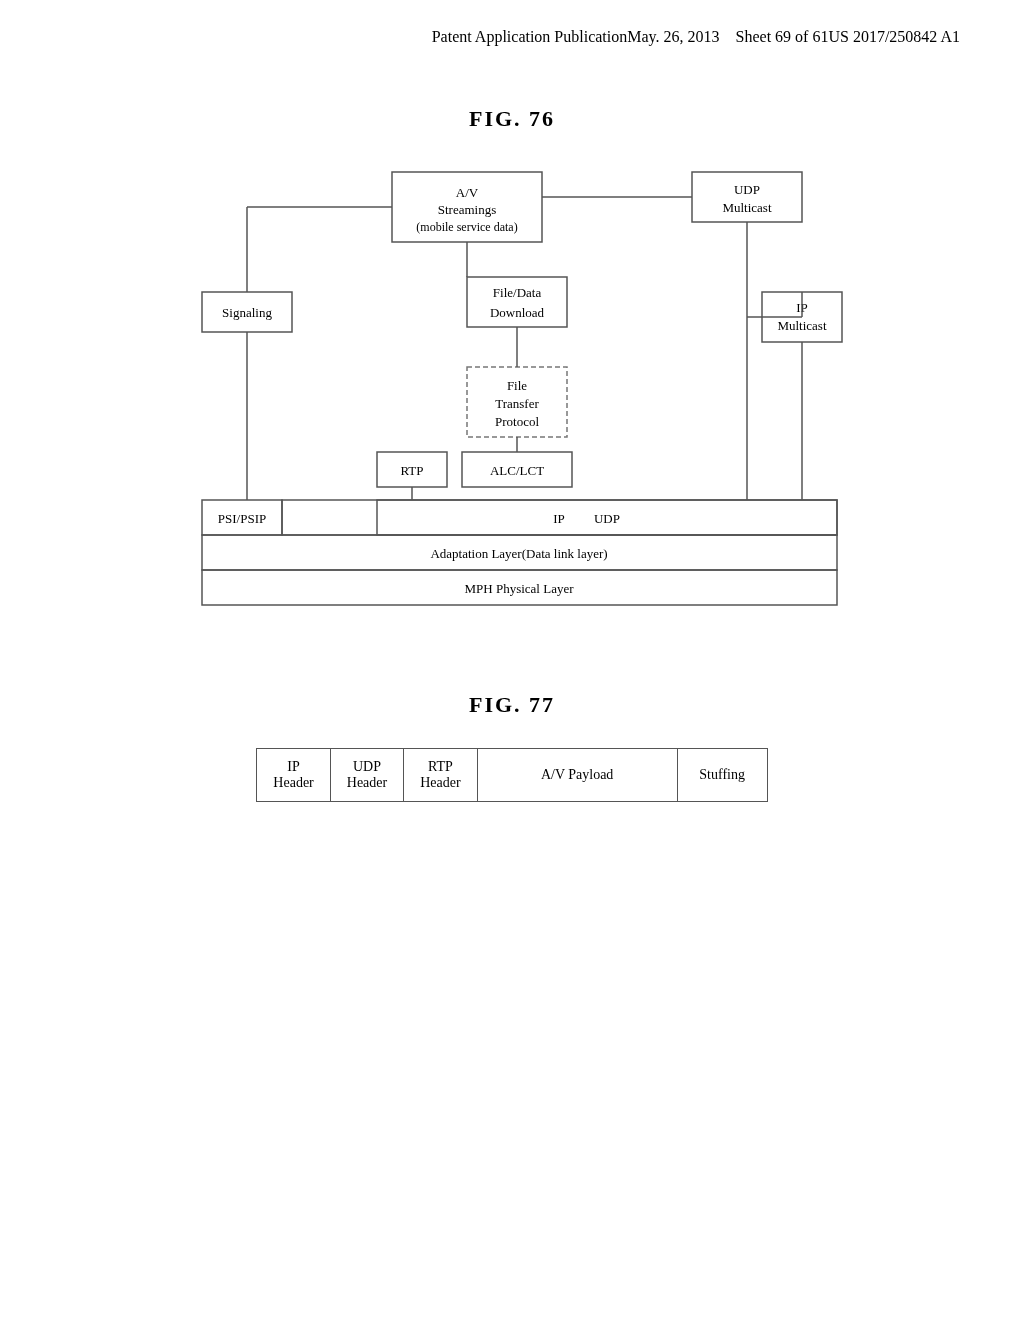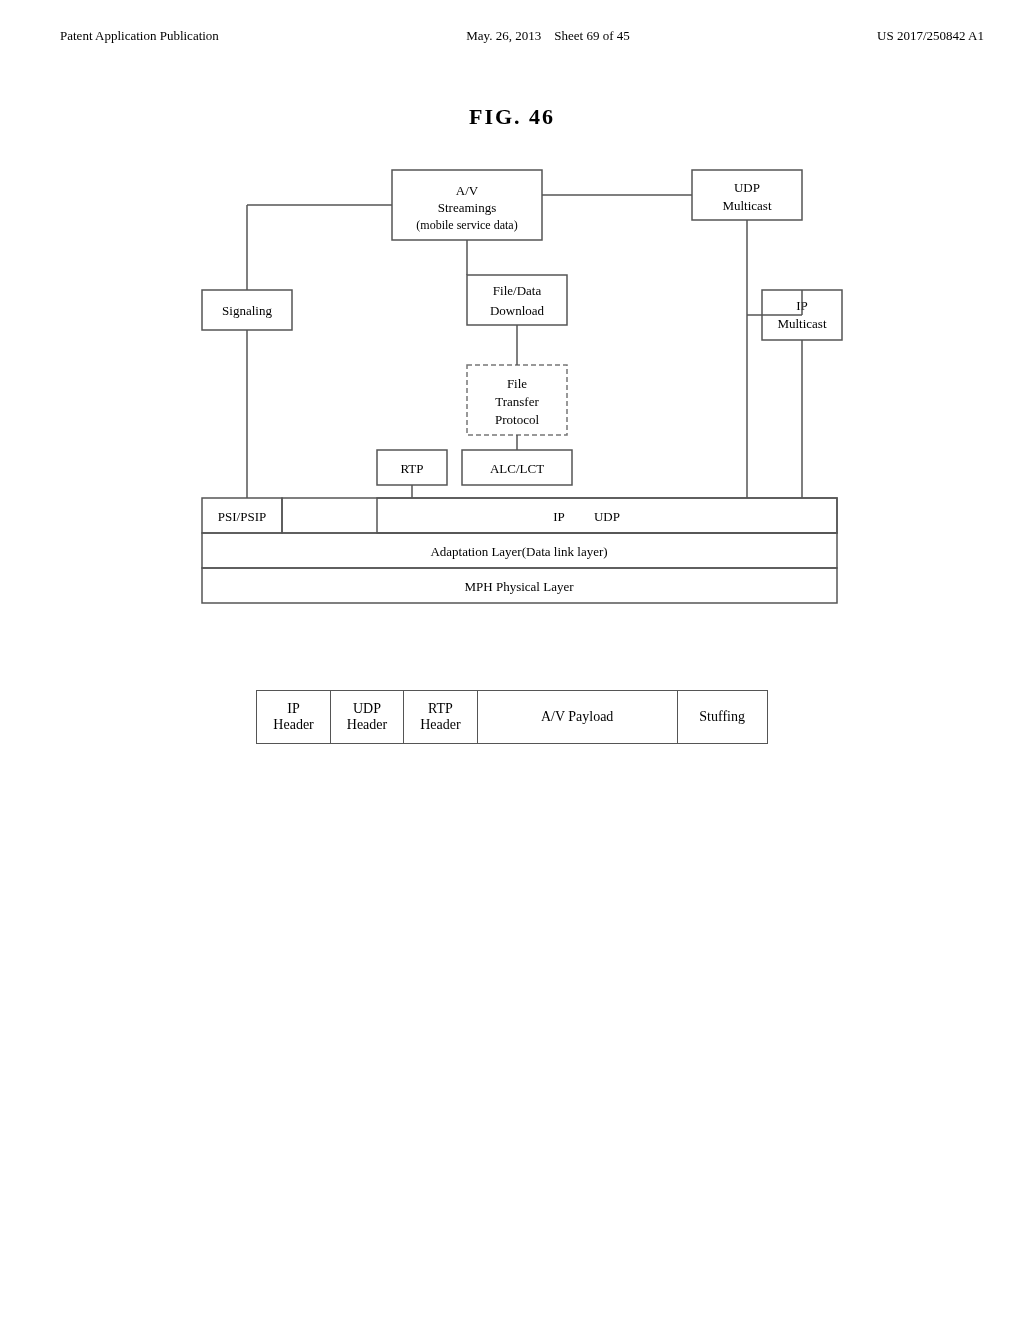--- a/index.html
+++ b/index.html
@@ -8,24 +8,24 @@
       font-family: 'Times New Roman', Times, serif;
       width: 1024px;
       min-height: 1320px;
       position: relative;
       color: #000;
     }
 
     
     .page-header {
       display: flex;
-      justify-content: space-between;
+      justify-content: flex-end;
       align-items: center;
-      padding: 28px 40px 10px 60px;
-      font-size: 13px;
+      padding: 28px 64px 10px 60px;
+      font-size: 16px;
     }
 
     
     .page-content {
       padding: 20px 60px;
     }
 
     
     .fig-title {
       text-align: center;
@@ -74,28 +74,28 @@
     .cell-av { width: 200px; margin-left: 32px; }
     .cell-stuffing { width: 90px; margin-top: 20px; }
   </style>
 </head>
 <body>
 
 <div class="page-header">
   <span>Patent Application Publication</span>
   <span>
     <span>May. 26, 2013</span>&nbsp;&nbsp;&nbsp;
-    <span>Sheet 69 of 45</span>
+    <span>Sheet 69 of 61</span>
   </span>
   <span>US 2017/250842 A1</span>
 </div>
 
 <div class="page-content">
 
-  <div class="fig-title">FIG. 46</div>
+  <div class="fig-title">FIG. 76</div>
 
   <div class="diagram-container">
     <svg class="diagram-svg" width="700" height="480" viewBox="0 0 700 480">
 
       <rect x="230" y="10" width="150" height="70" fill="none" stroke="#555" stroke-width="1.5"></rect>
       <text x="305" y="35" text-anchor="middle" font-size="13" font-family="Times New Roman">A/V</text>
       <text x="305" y="52" text-anchor="middle" font-size="13" font-family="Times New Roman">Streamings</text>
       <text x="305" y="69" text-anchor="middle" font-size="12" font-family="Times New Roman">(mobile service data)</text>
 
       <rect x="530" y="10" width="110" height="50" fill="none" stroke="#555" stroke-width="1.5"></rect>
@@ -158,20 +158,21 @@
       <line x1="355" y1="165" x2="355" y2="205" stroke="#555" stroke-width="1.5"></line>
 
       <line x1="355" y1="275" x2="355" y2="290" stroke="#555" stroke-width="1.5"></line>
 
       <line x1="85" y1="170" x2="85" y2="338" stroke="#555" stroke-width="1.5"></line>
 
       <line x1="250" y1="325" x2="250" y2="338" stroke="#555" stroke-width="1.5"></line>
     </svg>
   </div>
 
+  <div class="fig-title">FIG. 77</div>
 
   <div class="fig77-container">
     <table class="protocol-table">
       <tbody>
           <tr>
         <td class="cell-ip">
           IP<br>Header
         </td>
         <td class="cell-udp">
           UDP<br>Header

